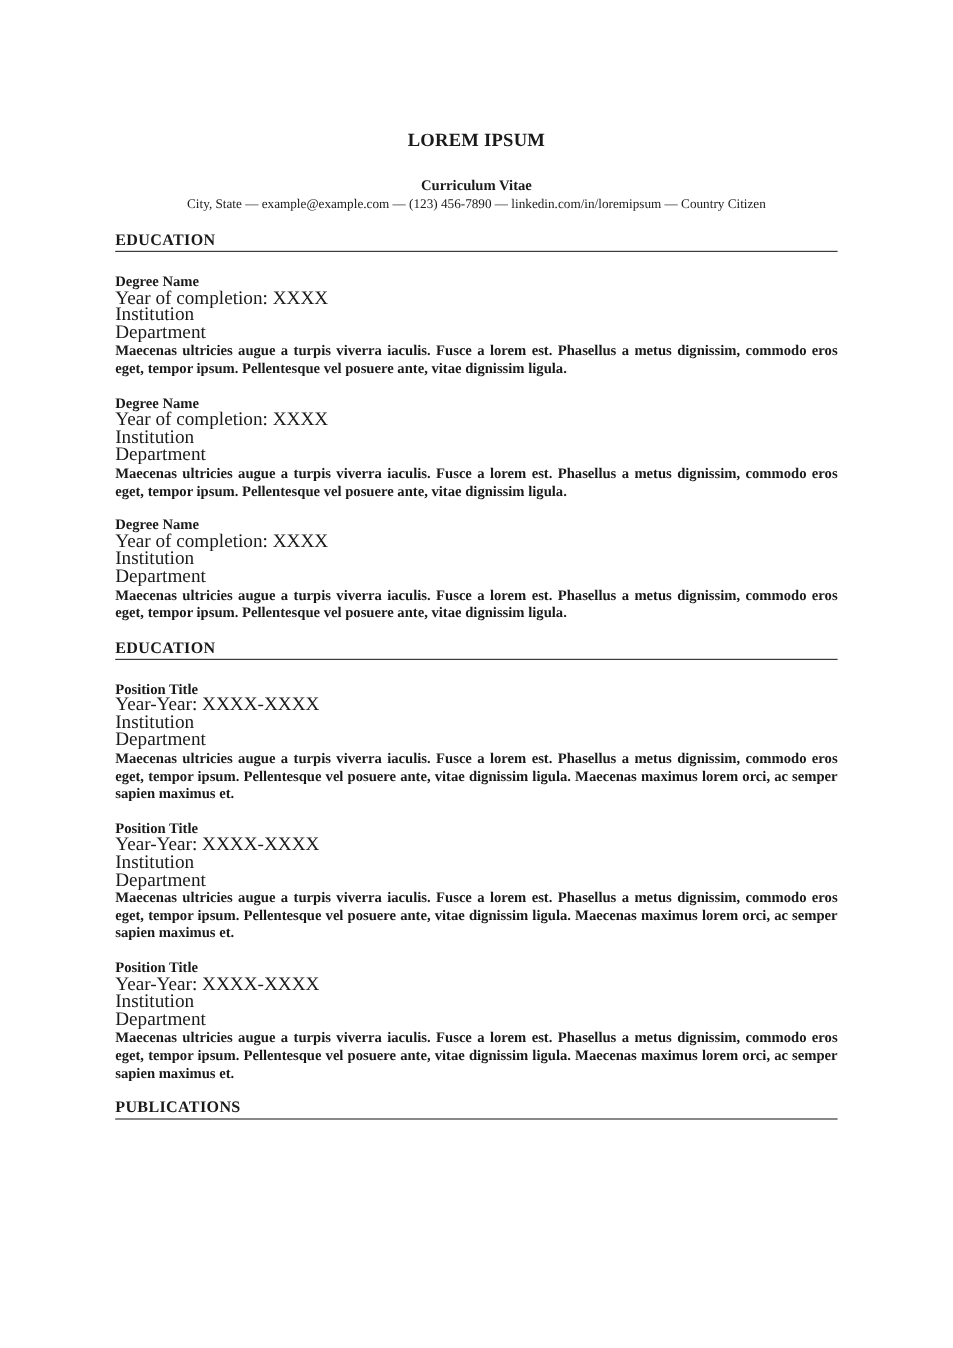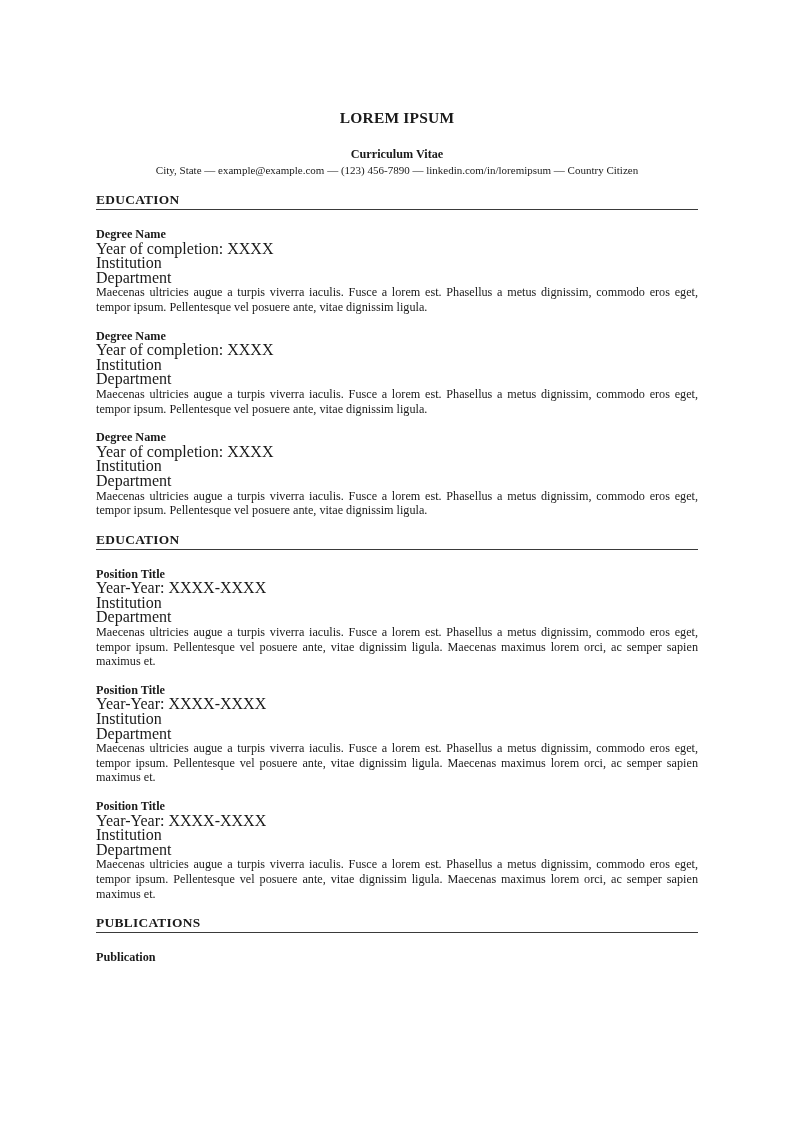--- a/index.html
+++ b/index.html
@@ -68,20 +68,21 @@
     .entry-title {
       font-weight: bold;
       font-size: 12.2px;
     }
     .entry-line {
       font-size: 16px;
     }
     .entry-desc {
       text-align: justify;
       font-size: 12.2px;
+      font-weight: bold;
     }
     .subsection-title {
       font-weight: bold;
       font-size: 13px;
       line-height: 16px;
       margin: -3px 0 7px 0;
     }
   </style>
 </head>
 <body>
@@ -148,17 +149,16 @@
       <div class="entry-line">Department</div>
       <div class="entry-desc">Maecenas ultricies augue a turpis viverra iaculis. Fusce a lorem est. Phasellus a metus dignissim, commodo eros eget, tempor ipsum. Pellentesque vel posuere ante, vitae dignissim ligula. Maecenas maximus lorem orci, ac semper sapien maximus et.</div>
     </div>
   </div>
 
   <div class="section">
     <div class="section-title">PUBLICATIONS</div>
 
 
     <div class="entry">
-      <div class="entry-title">Publication</div>
     </div>
   </div>
 
 </div>
 
 </body></html>

